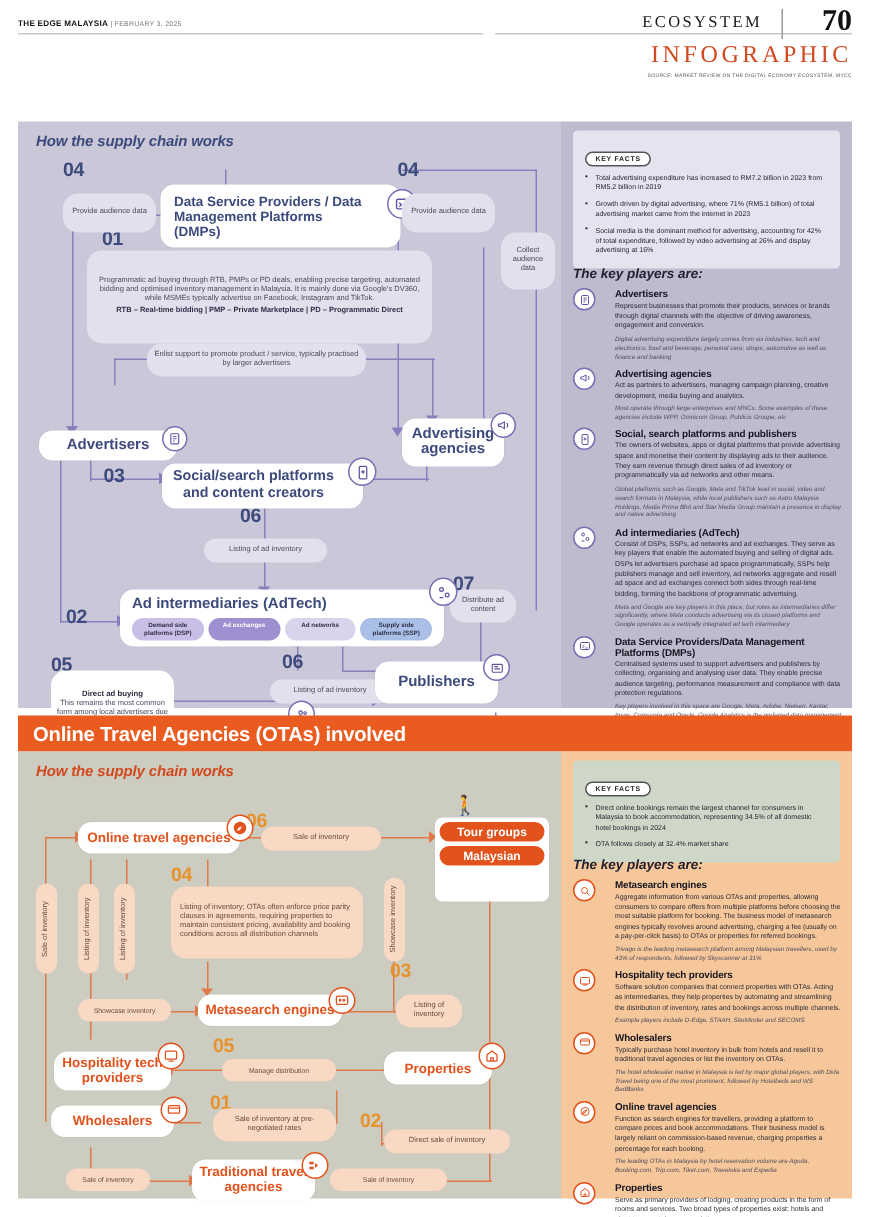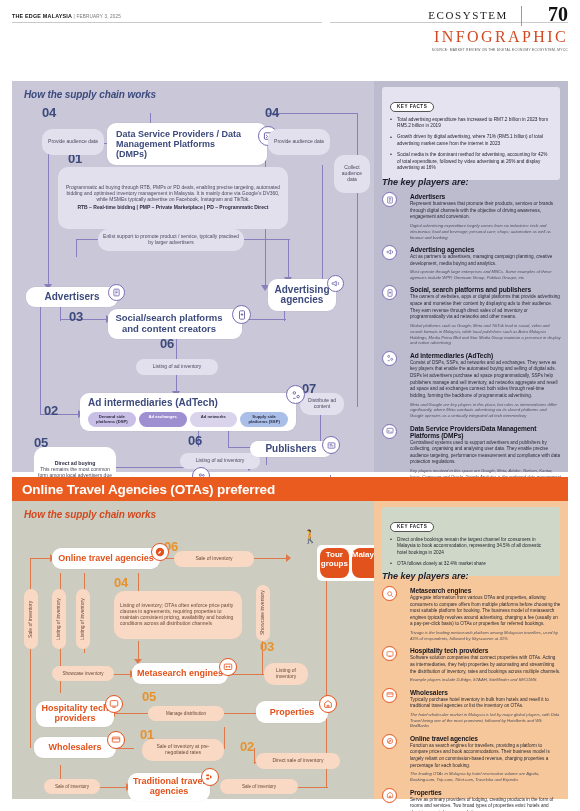--- a/index.html
+++ b/index.html
@@ -271,21 +271,21 @@
         </span>
       </div>
 
       <div class="pill pill-b" style="left:168px;top:372px;width:80px;height:16px;">Listing of ad inventory</div>
 
       <div class="pill pill-b" style="left:22px;top:366px;width:82px;height:62px;flex-direction:column;background:#fff;padding:4px;">
         <span style="font-weight:700;color:#2e2e44;font-size:5.2px;">Direct ad buying</span>
         <span style="margin-top:1px;">This remains the most common form among local advertisers due to the immaturity of the programmatic ad-buying market in Malaysia</span>
       </div>
 
-      <div class="node node-b" style="left:238px;top:360px;width:82px;height:16px;font-size:10px;">
+      <div class="node node-b" style="left:238px;top:360px;width:82px;height:28px;font-size:10px;">
         <span>Publishers</span>
         <span class="ibadge" style="right:-8px;top:-5px;width:18px;height:18px;">
           <svg width="9" height="9" viewBox="0 0 24 24" fill="none" stroke="#5d53a0" stroke-width="2">
               <rect x="3" y="5" width="18" height="14" rx="1.5"></rect>
               <path d="M7 9h6M7 13h10"></path>
             </svg>
         </span>
       </div>
 
       <div class="node node-b" style="left:118px;top:392px;width:72px;height:20px;font-size:10px;">
@@ -369,21 +369,21 @@
           <p>Centralised systems used to support advertisers and publishers by collecting, organising and analysing user data. They enable precise audience targeting, performance measurement and compliance with data protection regulations.</p>
           <p class="it">Key players involved in this space are Google, Meta, Adobe, Nielsen, Kantar, Ipsos, Comscore and Oracle. Google Analytics is the preferred data management platform (84%), followed by Adobe Audience Manager (32%)</p>
         </div>
       </div>
     </div>
   </div>
 </div>
 
 <div class="panel panel-orange">
   <div class="bar bar-orange">
-    <h1>Online Travel Agencies (OTAs) preferred</h1>
+    <h1>Online Travel Agencies (OTAs) involved</h1>
   </div>
 
   <div class="body-area">
 
     <div class="chain chain-orange">
       <div class="howto howto-orange">How the supply chain works</div>
 
       <div class="ln-o" style="left:147px;top:57px;width:130px;height:1.3px;"></div>
       <div class="ah" style="left:274px;top:53px;border-top:4px solid transparent;border-bottom:4px solid transparent;border-left:5.5px solid #e0794a;"></div>
 
@@ -438,21 +438,21 @@
         <span class="ibadge ibadge-o" style="right:-9px;top:-5px;width:18px;height:18px;">
           <svg width="10" height="10" viewBox="0 0 24 24" fill="#e2521c">
               <circle cx="12" cy="12" r="10"></circle>
               <path d="M15 9l-2.5 5.5L7 17l2.5-5.5z" fill="#fff"></path>
             </svg>
         </span>
       </div>
 
       <div class="pill pill-o" style="left:162px;top:50px;width:80px;height:16px;">Sale of inventory</div>
 
-      <div style="position:absolute;left:278px;top:44px;width:76px;height:36px;background:#fff;border-radius:5px;padding:3px;display:flex;flex-direction:row;gap:3px;margin-left:27px;">
+      <div style="position:absolute;left:278px;top:44px;width:76px;height:56px;background:#fff;border-radius:5px;padding:3px;display:flex;flex-direction:column;gap:3px;">
         <span style="background:#e2521c;color:#fff;border-radius:8px;font-size:8px;font-weight:700;text-align:center;padding:2px 0;">Tour groups</span>
         <span style="background:#e2521c;color:#fff;border-radius:8px;font-size:8px;font-weight:700;text-align:center;padding:2px 0;">Malaysian</span>
       </div>
 
       <div class="pill pill-o" style="left:102px;top:90px;width:128px;height:48px;padding:4px 6px;text-align:left;">Listing of inventory; OTAs often enforce price parity clauses in agreements, requiring properties to maintain consistent pricing, availability and booking conditions across all distribution channels</div>
 
       <div class="pill pill-o vpill" style="left:12px;top:88px;width:14px;height:60px;">Sale of inventory</div>
       <div class="pill pill-o vpill" style="left:40px;top:88px;width:14px;height:60px;">Listing of inventory</div>
       <div class="pill pill-o vpill" style="left:64px;top:88px;width:14px;height:60px;">Listing of inventory</div>
       <div class="pill pill-o vpill" style="left:244px;top:84px;width:14px;height:56px;">Showcase inventory</div>

